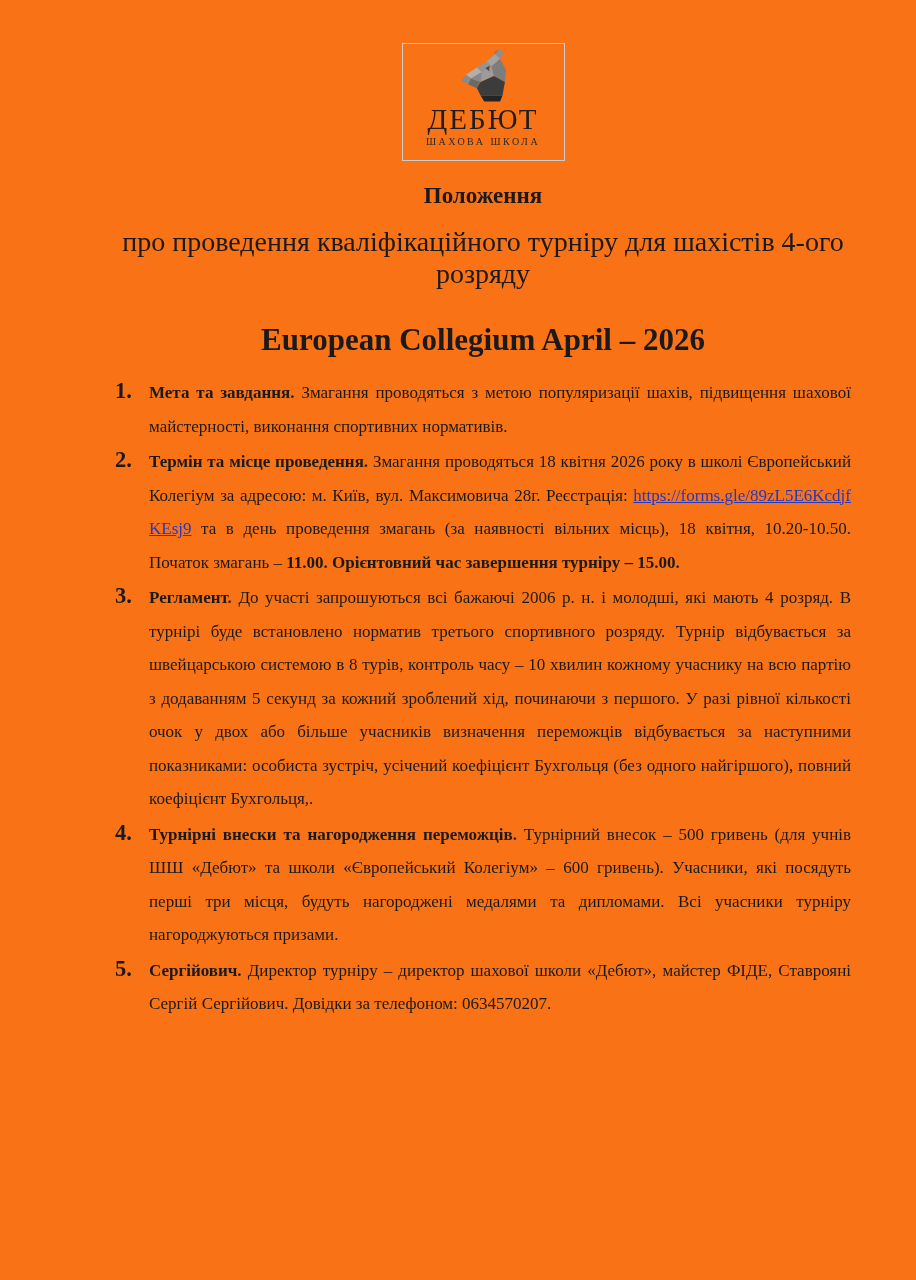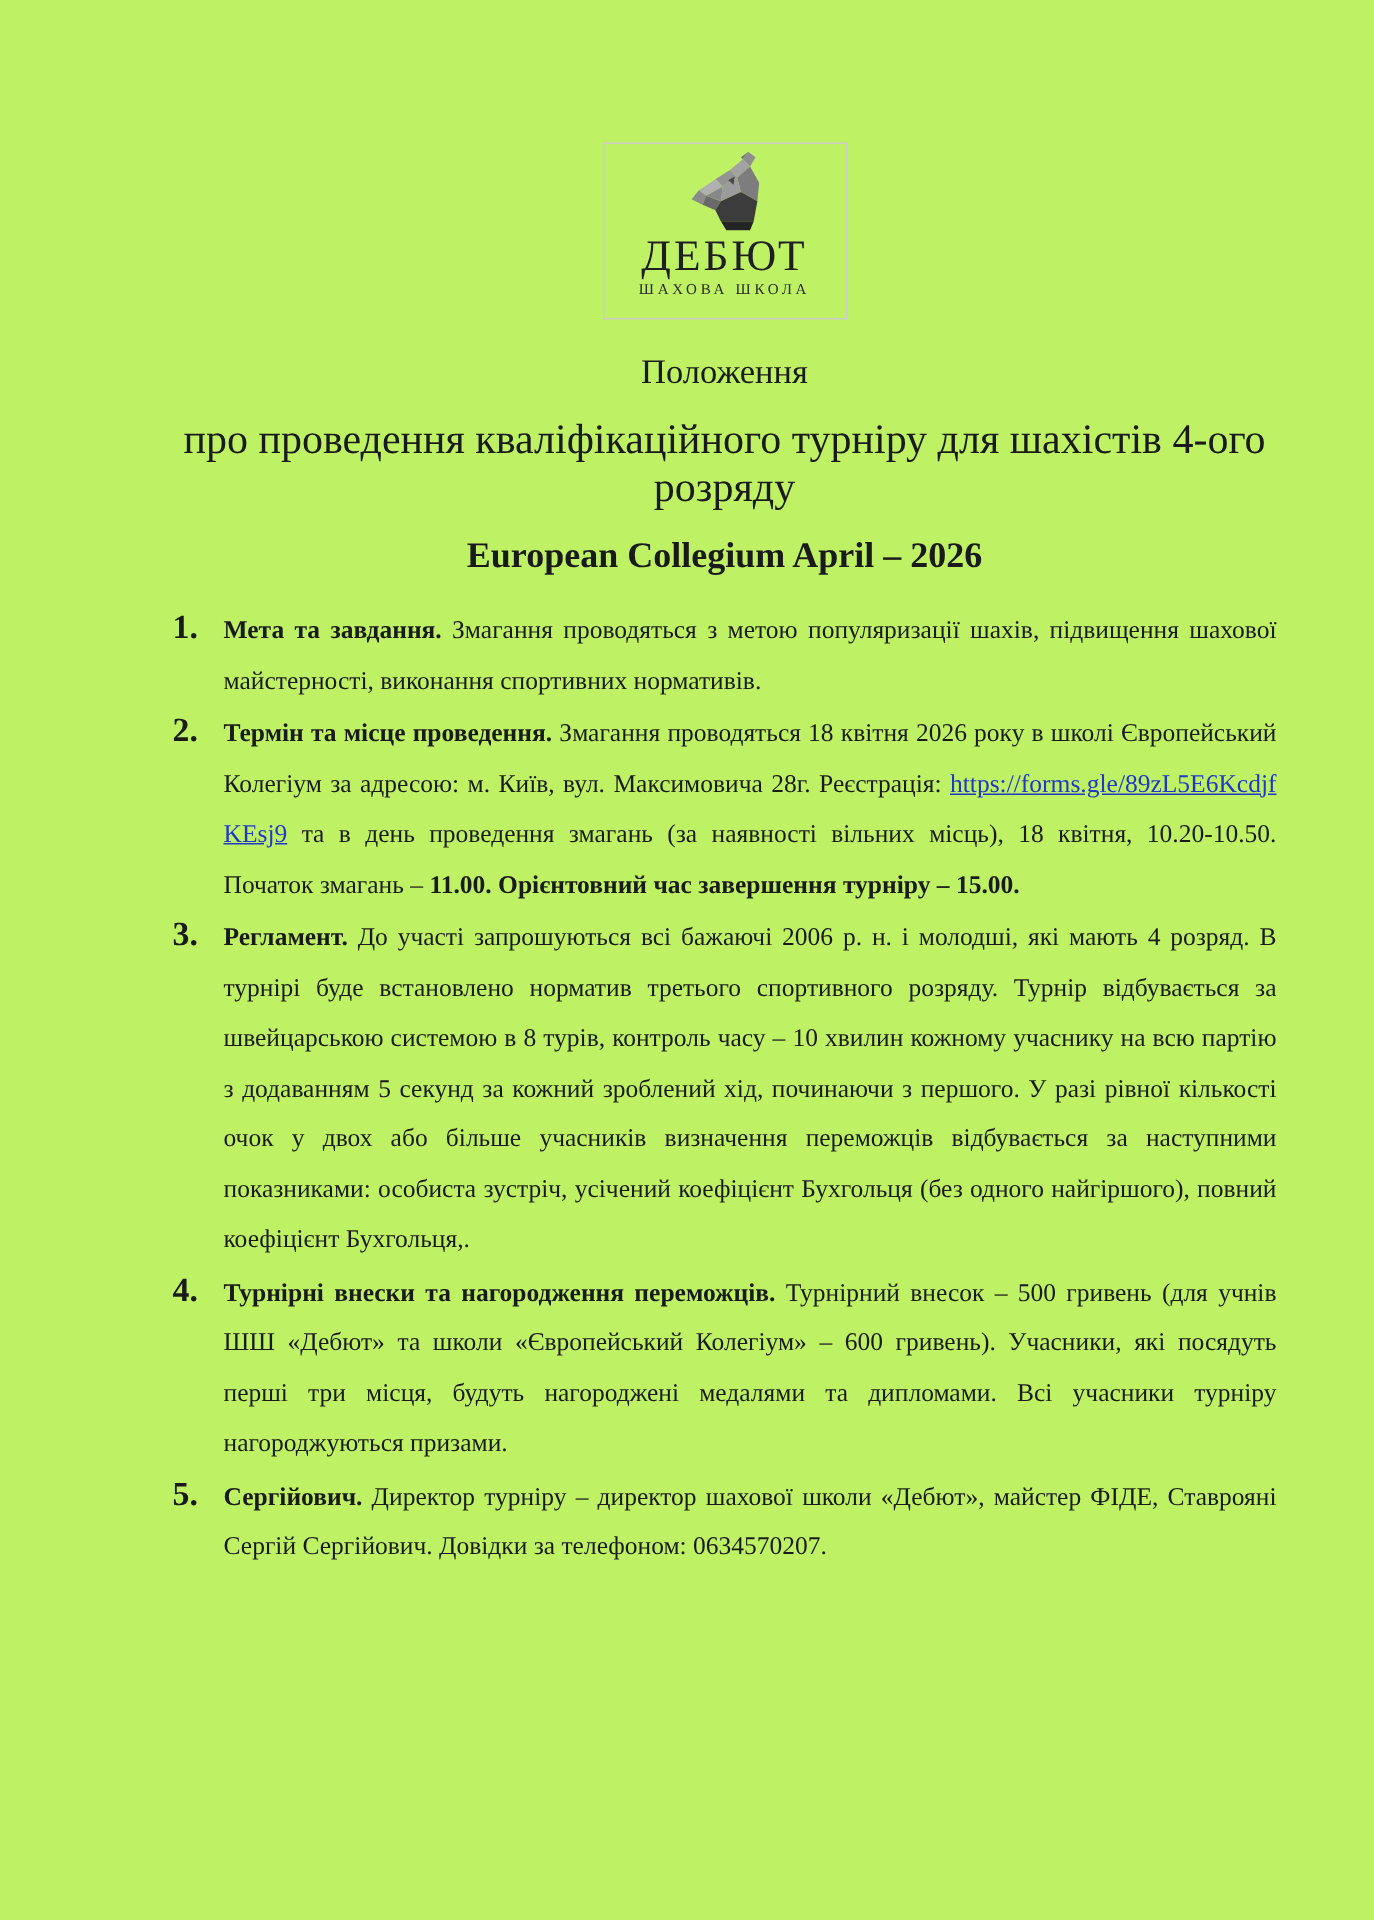--- a/index.html
+++ b/index.html
@@ -1,44 +1,44 @@
 <!DOCTYPE html>
 <html lang="uk"><head>
 <meta charset="utf-8">
 <style>
   html,body{margin:0;padding:0;background:#ffffff;}
   .page{
-    width:916px;height:1280px;margin:0 auto;background:#bef264;
+    width:916px;height:1280px;margin:0 auto;background:#f97316;
     font-family:"Liberation Serif","DejaVu Serif",serif;
     color:#1a1a1a;box-sizing:border-box;position:relative;
-    padding:95px 65px 0 115px;
+    padding:43px 65px 0 115px;
   }
   
   .logo-box{
     width:163px;height:118px;margin:0 auto;border:1px solid #cccccc;
     display:flex;flex-direction:column;align-items:center;justify-content:flex-start;
     box-sizing:border-box;padding-top:4px;
   }
   .logo-knight{width:58px;height:56px;display:block;}
   .logo-name{
     font-size:29px;letter-spacing:2px;color:#1f1f1f;line-height:1.05;
     font-weight:500;margin-top:0px;
   }
   .logo-tagline{
     font-size:10px;letter-spacing:2.5px;color:#2a2a2a;margin-top:2px;
   }
   
   .doc-title{
-    text-align:center;font-weight:normal;font-size:23px;margin:22px 0 0 0;
+    text-align:center;font-weight:bold;font-size:23px;margin:22px 0 0 0;
   }
   .doc-subtitle{
     text-align:center;font-size:28px;margin:17px 0 0 0;
   }
   .event-title{
-    text-align:center;font-weight:bold;font-size:24px;margin:16px 0 0 0;
+    text-align:center;font-weight:bold;font-size:31px;margin:32px 0 0 0;
   }
   
   .reg-list{margin-top:16px;}
   .li{display:flex;align-items:baseline;}
   .num{
     flex:0 0 34px;font-weight:bold;font-size:22.5px;line-height:33.5px;
   }
   .li-text{
     flex:1;text-align:justify;font-size:17px;line-height:33.5px;
     text-justify:inter-word;

